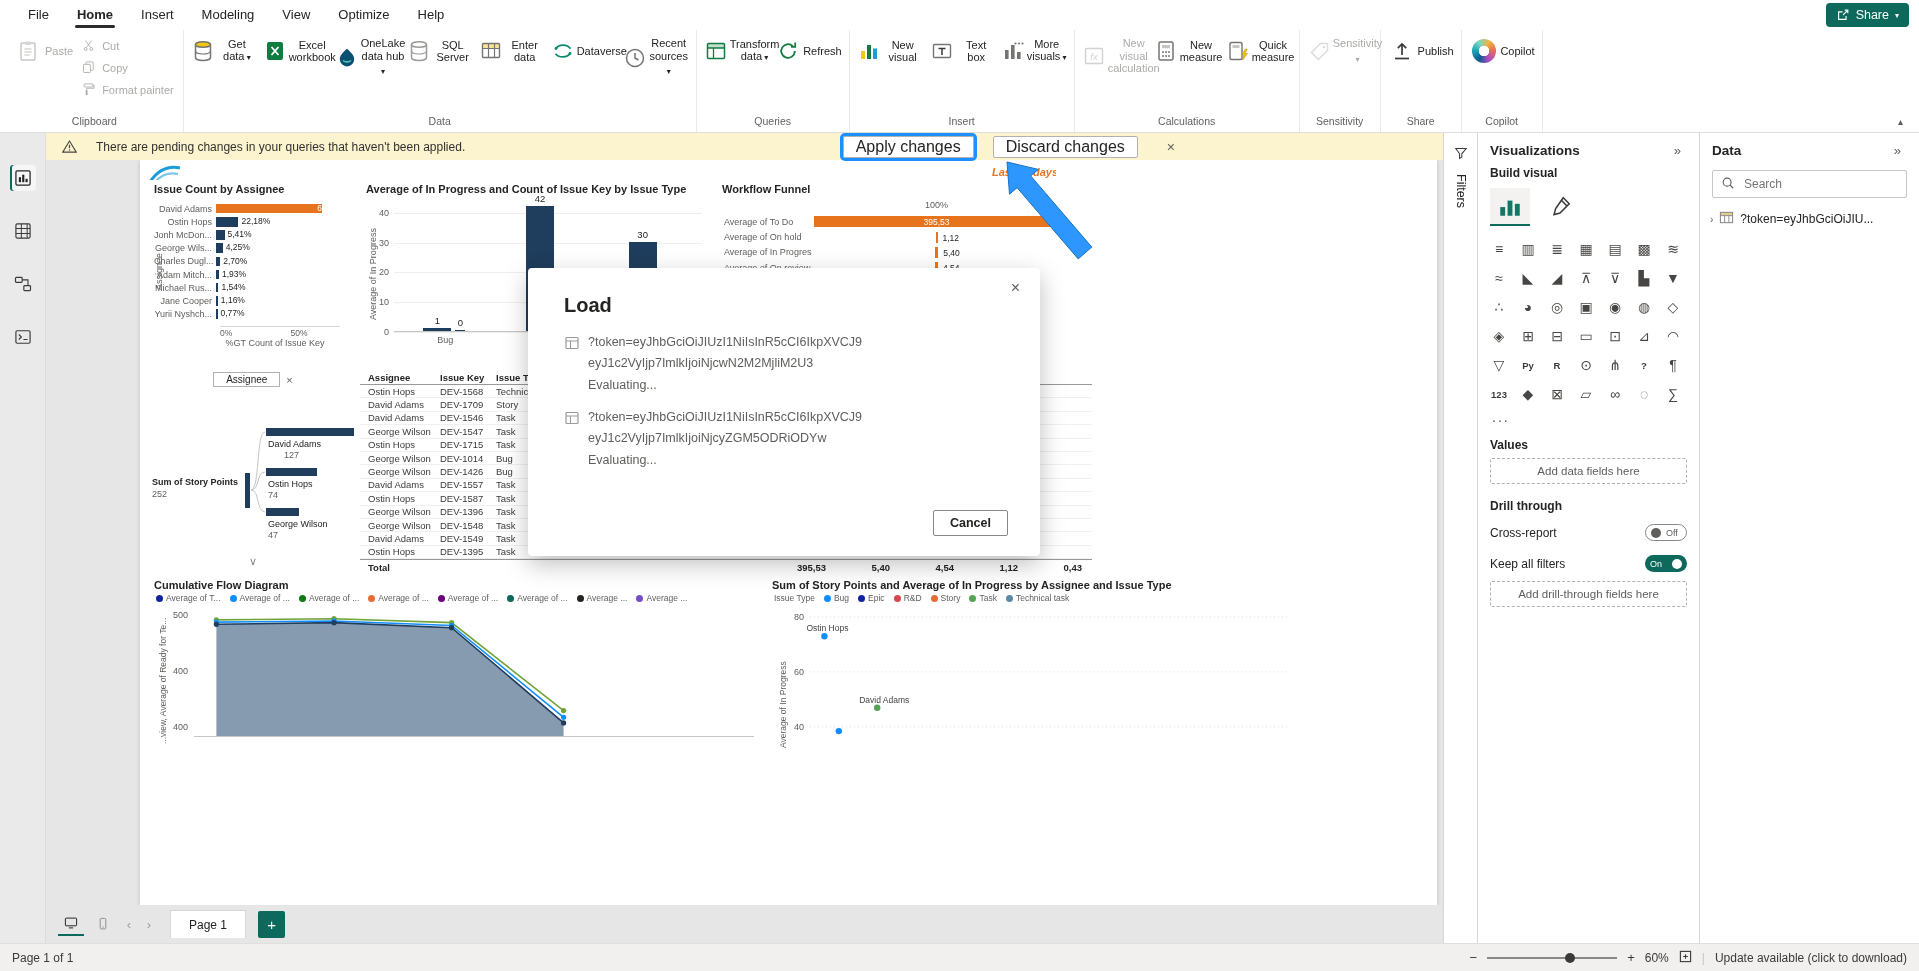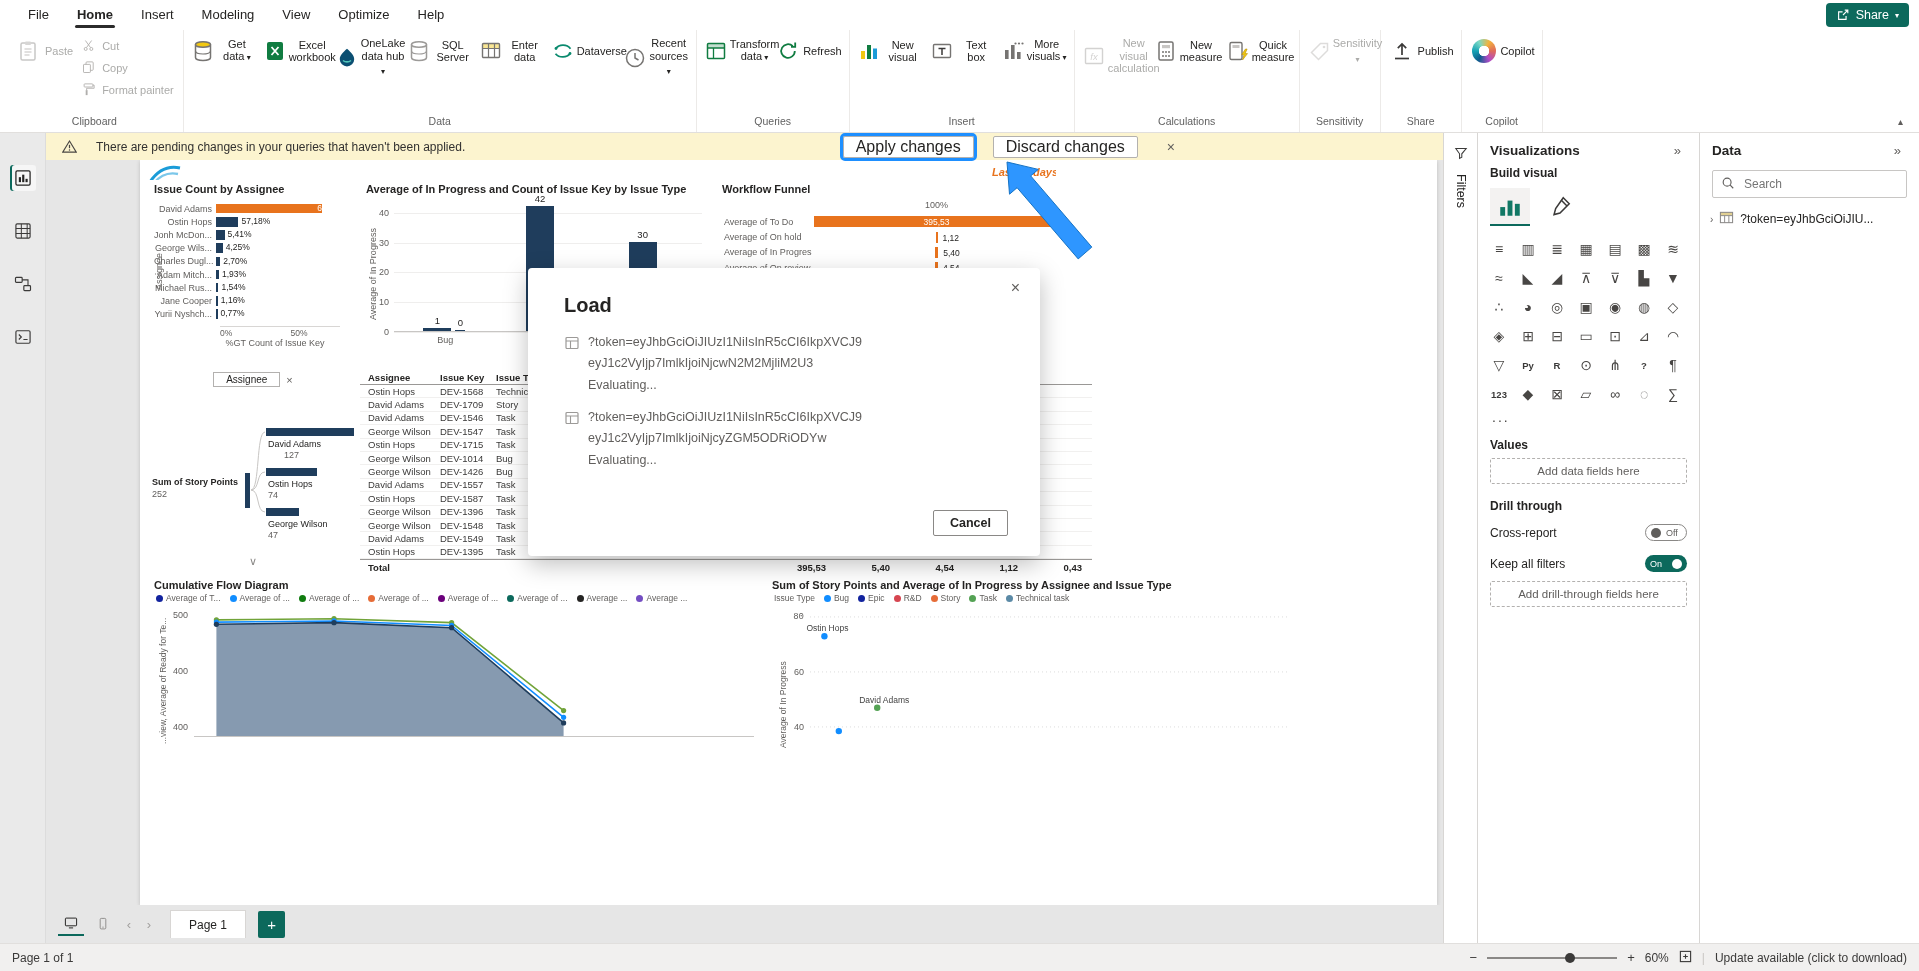--- a/index.html
+++ b/index.html
@@ -529,21 +529,21 @@
                 <div class="ic-name">David Adams</div>
                 <div class="ic-track">
                   <div class="ic-bar" style="width: 106.181px; background: rgb(232, 115, 29);"></div>
                   <span class="ic-val inside" style="right: 7.81857px;">67,57%</span>
                 </div>
               </div>
               <div class="ic-row">
                 <div class="ic-name">Ostin Hops</div>
                 <div class="ic-track">
                   <div class="ic-bar" style="width: 22.4557px; background: rgb(31, 61, 92);"></div>
-                  <span class="ic-val" style="left: 25.4557px;">57,18%</span>
+                  <span class="ic-val" style="left: 25.4557px;">22,18%</span>
                 </div>
               </div>
               <div class="ic-row">
                 <div class="ic-name">Jonh McDon...</div>
                 <div class="ic-track">
                   <div class="ic-bar" style="width: 8.50143px; background: rgb(31, 61, 92);"></div>
                   <span class="ic-val" style="left: 11.5014px;">5,41%</span>
                 </div>
               </div>
               <div class="ic-row">
@@ -866,21 +866,21 @@
               </span>
             </div>
             <svg width="480" height="137" class="plot-svg" style="left: 44px; top: 36px;">
               <line x1="0" y1="4.949999999999992" x2="480" y2="4.949999999999992" stroke="#dcdcdc" stroke-dasharray="1,3"></line>
               <line x1="0" y1="59.94999999999999" x2="480" y2="59.94999999999999" stroke="#dcdcdc" stroke-dasharray="1,3"></line>
               <line x1="0" y1="114.94999999999999" x2="480" y2="114.94999999999999" stroke="#dcdcdc" stroke-dasharray="1,3"></line>
               <circle cx="14.399999999999999" cy="24.199999999999992" r="3.2" fill="#118DFF"></circle>
               <circle cx="67.2" cy="95.69999999999999" r="3.2" fill="#54A254"></circle>
               <circle cx="28.799999999999997" cy="119.07499999999999" r="3.2" fill="#118DFF"></circle>
             </svg>
-            <div class="tick-lb" style="left: 12px; top: 35.95px; font-family: Liberation Mono, monospace;">80</div>
+            <div class="tick-lb" style="left: 12px; top: 35.95px;">80</div>
             <div class="tick-lb" style="left: 12px; top: 90.95px;">60</div>
             <div class="tick-lb" style="left: 12px; top: 145.95px;">40</div>
             <div class="pt-label" style="left: 40.4px; top: 47.2px;">Ostin Hops</div>
             <div class="pt-label" style="left: 93.2px; top: 118.7px;">David Adams</div>
             <div class="rot-title" style="left: 12px; top: 172px; font-size: 8.5px;">Average of In Progress</div>
           </div>
         </div>
 
       <div class="pagebar">
         <button class="pb-ic selected">

